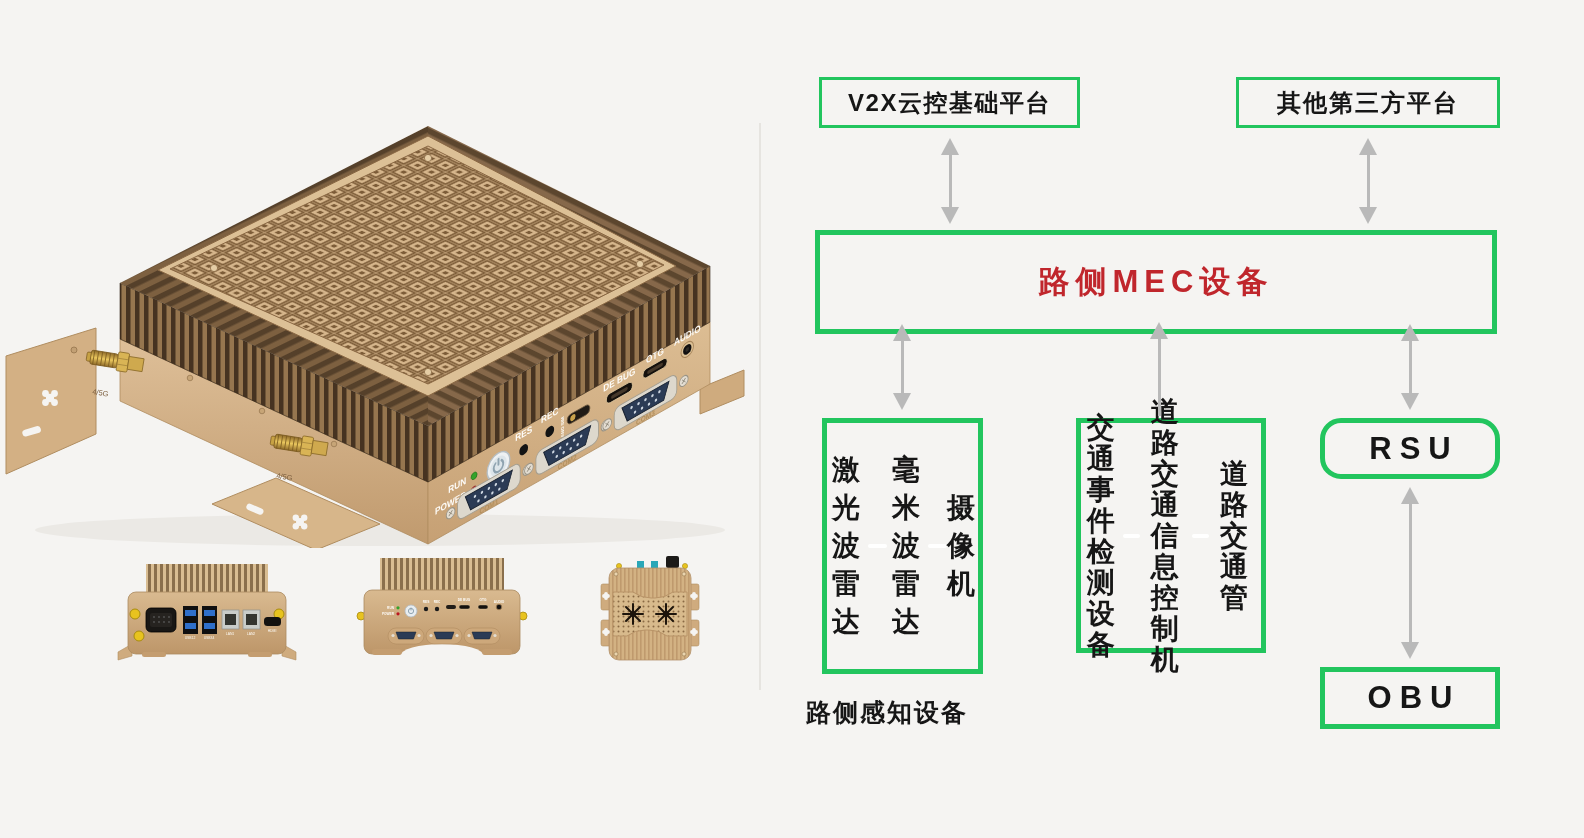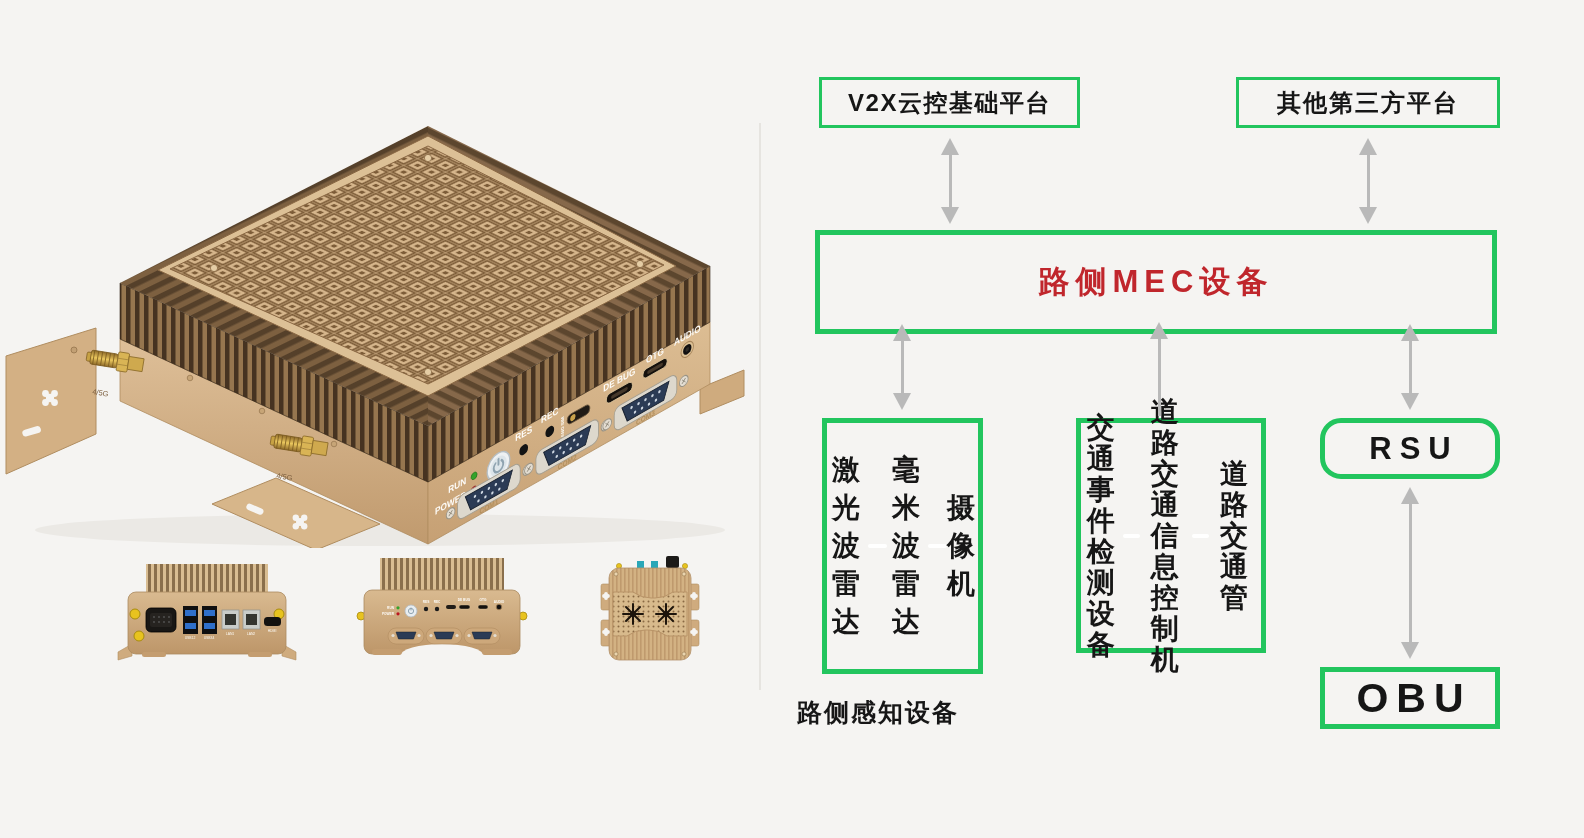--- a/index.html
+++ b/index.html
@@ -15,23 +15,23 @@
   .box-mec{left:815px;top:230px;width:682px;height:104px;border-width:5px;}
   .box-mec .lbl{font-size:31px;font-weight:700;letter-spacing:6px;color:#c0262c;}
   .box-stack{flex-direction:row;justify-content:space-evenly;border-width:5px;font-size:28px;font-weight:600;}
   .box-sensing{left:822px;top:418px;width:161px;height:256px;letter-spacing:3px;}
   .box-traffic{left:1064px;top:418px;width:190px;height:235px;letter-spacing:2px;line-height:31px;margin-left:12px;}
   .stack-item{white-space:pre-line;}
   .sep{height:4px;background:#ffffff;border-radius:2px;}
   .sep-wide{width:72px;}
   .sep-mid{width:50px;}
   .box-rsu{left:1320px;top:418px;width:180px;height:61px;border-width:5px;font-size:31px;font-weight:600;letter-spacing:8px;padding-left:8px;border-radius:21px;}
-  .box-obu{left:1320px;top:667px;width:180px;height:62px;border-width:5px;font-size:41px;font-weight:600;letter-spacing:8px;padding-left:8px;}
+  .box-obu{left:1320px;top:667px;width:180px;height:62px;border-width:5px;font-size:31px;font-weight:600;letter-spacing:8px;padding-left:8px;}
   .caption{position:absolute;color:#161616;font-size:25px;font-weight:600;letter-spacing:2px;text-align:center;white-space:pre-line;line-height:31px;}
-  .caption-sensing{left:788px;top:697px;width:180px;}
+  .caption-sensing{left:788px;top:697px;width:180px;text-align:right;}
   .caption-traffic{left:1068px;top:667px;width:190px;}
 
   
   .varrow{position:absolute;width:18px;}
   .varrow .shaft{position:absolute;left:7.5px;width:3px;background:#b9b9b9;top:15px;bottom:15px;}
   .varrow.single .shaft{bottom:0;}
   .varrow .head{position:absolute;left:0;width:0;height:0;border-left:9px solid transparent;border-right:9px solid transparent;}
   .varrow .head.up{top:0;border-bottom:17px solid #b9b9b9;}
   .varrow .head.down{bottom:0;border-top:17px solid #b9b9b9;}
 

